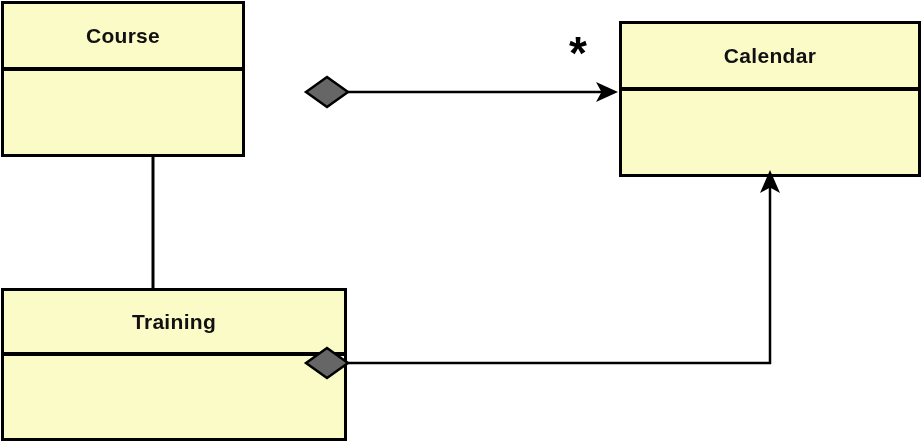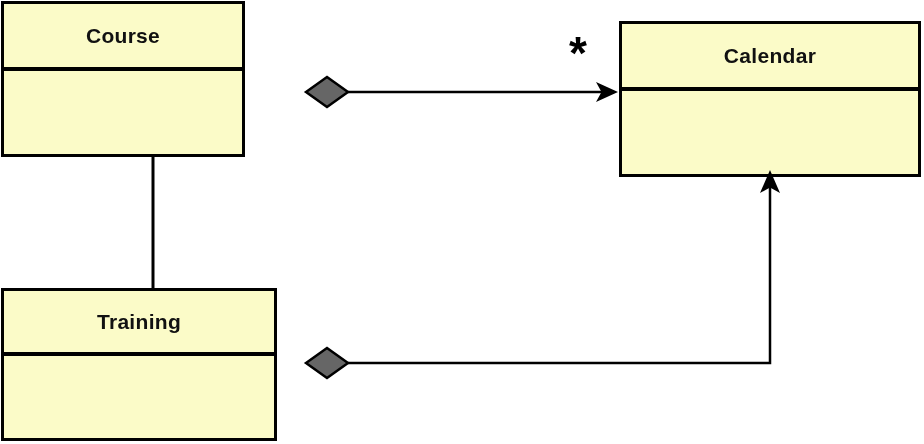--- a/index.html
+++ b/index.html
@@ -54,21 +54,21 @@
     font-size: 46px;
     font-weight: bold;
     line-height: 1;
     color: #000000;
   }
   
   #box-course   { left: 1px;   top: 1px;   width: 244px; height: 156px; }
   #box-course   .uml-class-header { height: 67px; }
   #box-calendar { left: 619px; top: 21px;  width: 302px; height: 156px; }
   #box-calendar .uml-class-header { height: 67px; }
-  #box-training { left: 1px;   top: 288px; width: 276px; height: 153px; }
+  #box-training { left: 1px;   top: 288px; width: 346px; height: 153px; }
   #box-training .uml-class-header { height: 65px; }
 </style>
 </head>
 <body>
 
 <div class="canvas">
 
   <div class="uml-class" id="box-course">
     <div class="uml-class-header">Course</div>
     <div class="uml-class-body"></div>

